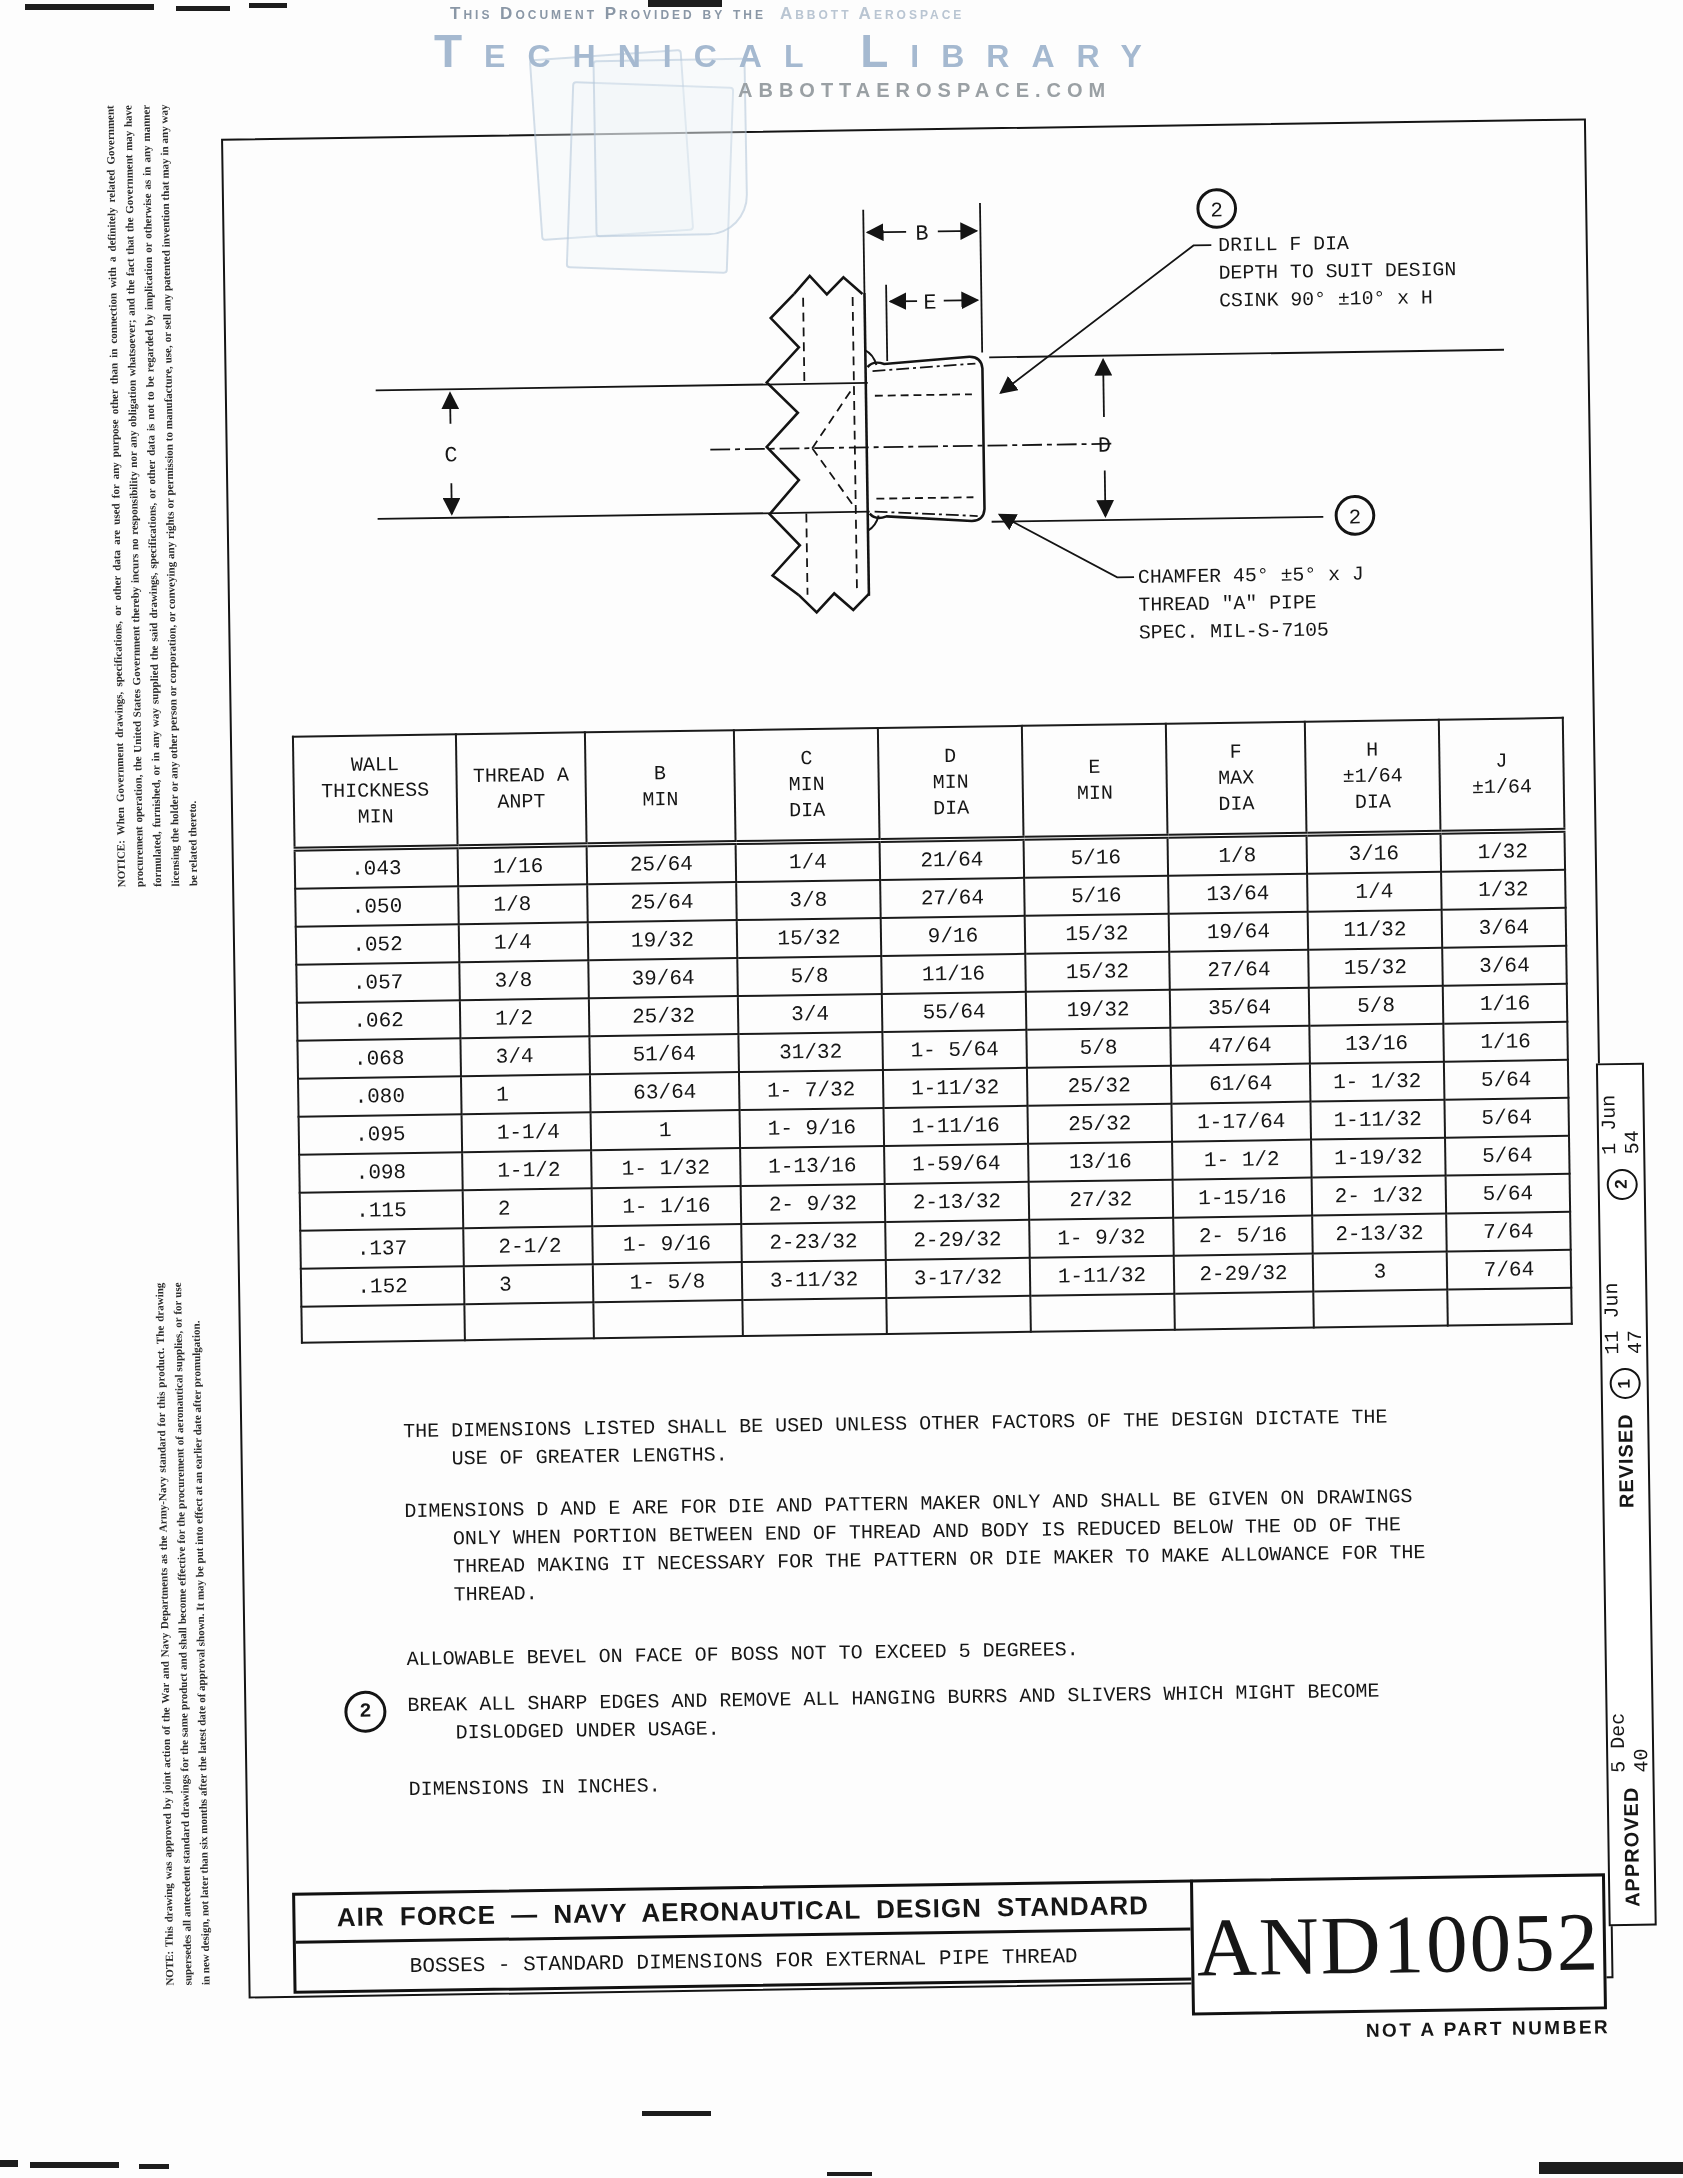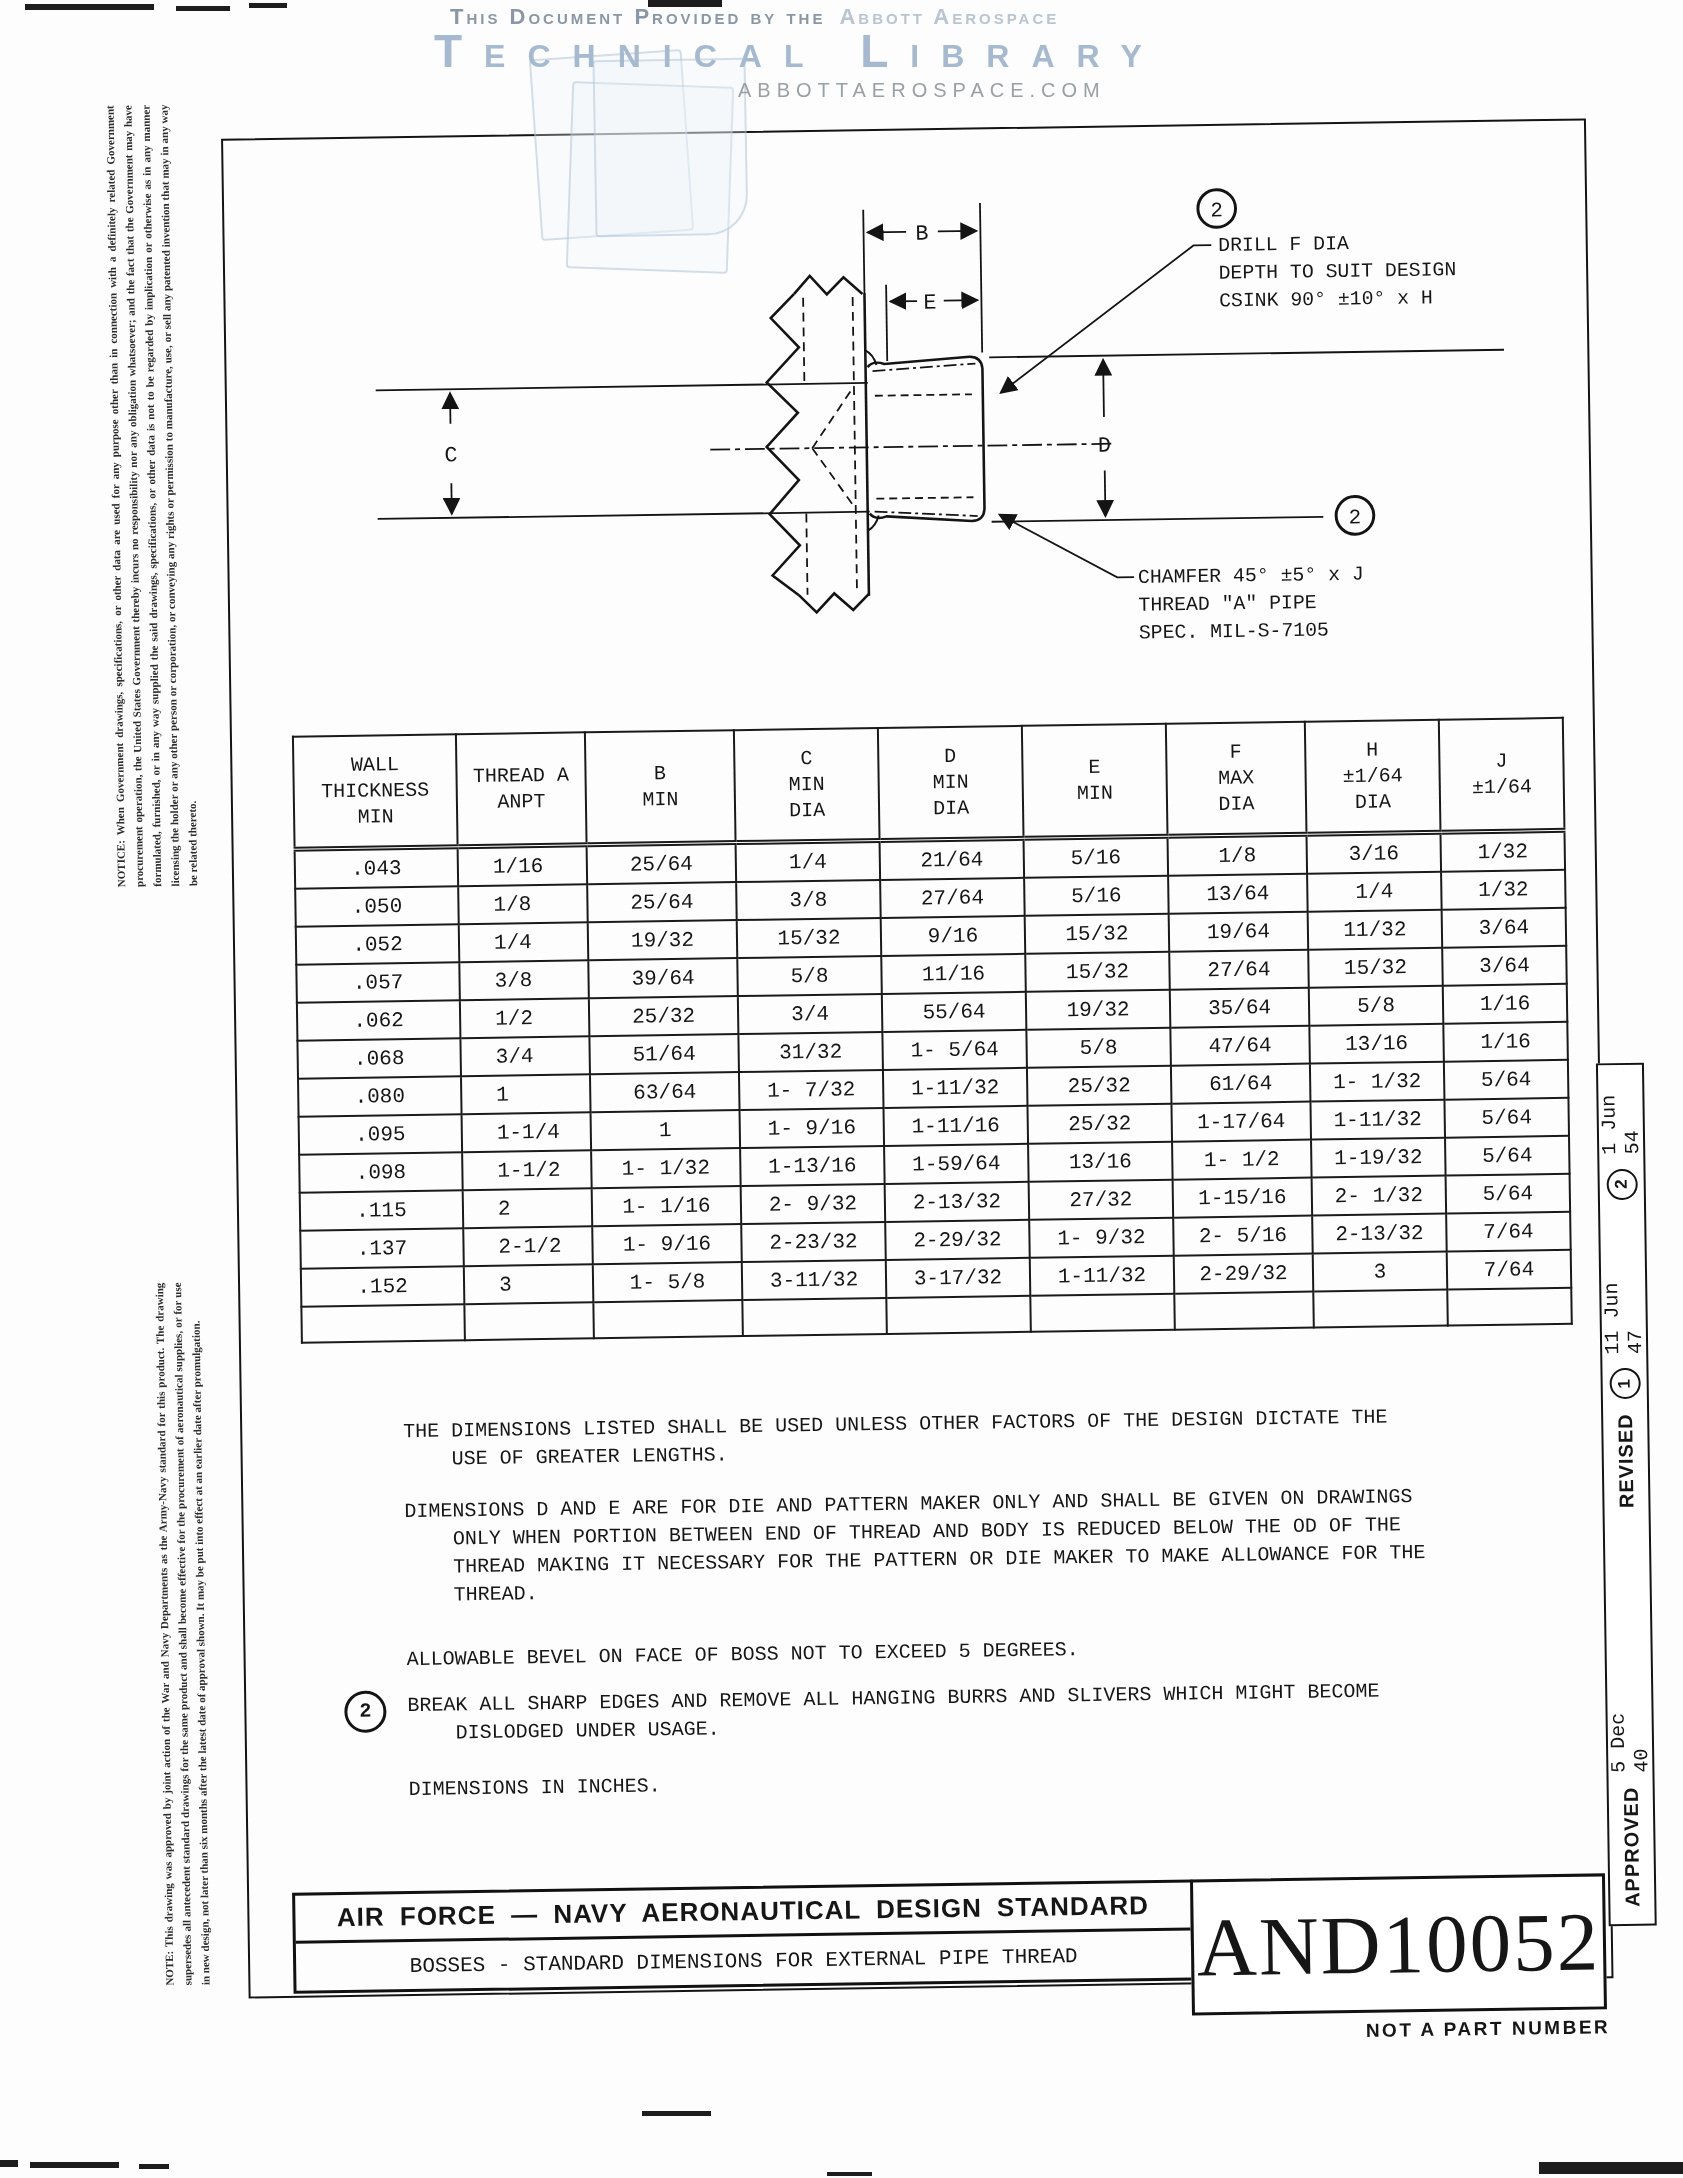--- a/index.html
+++ b/index.html
@@ -1,21 +1,21 @@
 <!DOCTYPE html>
 <html><head>
 <meta charset="utf-8">
 <style>
   html,body{margin:0;padding:0;}
   body{width:1683px;height:2178px;position:relative;background:#fdfdfd;overflow:hidden;
        font-family:"Liberation Sans",sans-serif;color:#161616;}
 
   
-  .wm{position:absolute;z-index:6;white-space:nowrap;}
-  .wm-line1{left:450px;top:4px;font-size:22px;letter-spacing:3px;color:#8a97a6;font-variant:small-caps;
+  .wm{position:absolute;z-index:6;white-space:nowrap;font-weight:bold;}
+  .wm-line1{left:450px;top:4px;font-size:17px;letter-spacing:3px;color:#8a97a6;font-variant:small-caps;
             font-weight:bold;}
   .wm-line1 .brand{color:#b9c5d2;margin-left:14px;}
   .wm-line2{left:434px;top:24px;font-size:46px;letter-spacing:22px;color:#a5b9d0;font-weight:bold;
             font-variant:small-caps;}
   .wm-line3{left:738px;top:79px;font-size:20px;letter-spacing:6px;color:#9aa0a4;}
   .wm-page{position:absolute;z-index:5;border:2px solid rgba(163,186,209,.45);
            background:rgba(240,245,250,.30);border-radius:4px;}
   .wm-p1{left:535px;top:54px;width:149px;height:178px;transform:rotate(-4deg);}
   .wm-p2{left:569px;top:84px;width:158px;height:183px;transform:rotate(2deg);}
   .wm-p3{left:594px;top:59px;width:149px;height:173px;transform:rotate(-1deg);border-bottom-right-radius:40px;}

